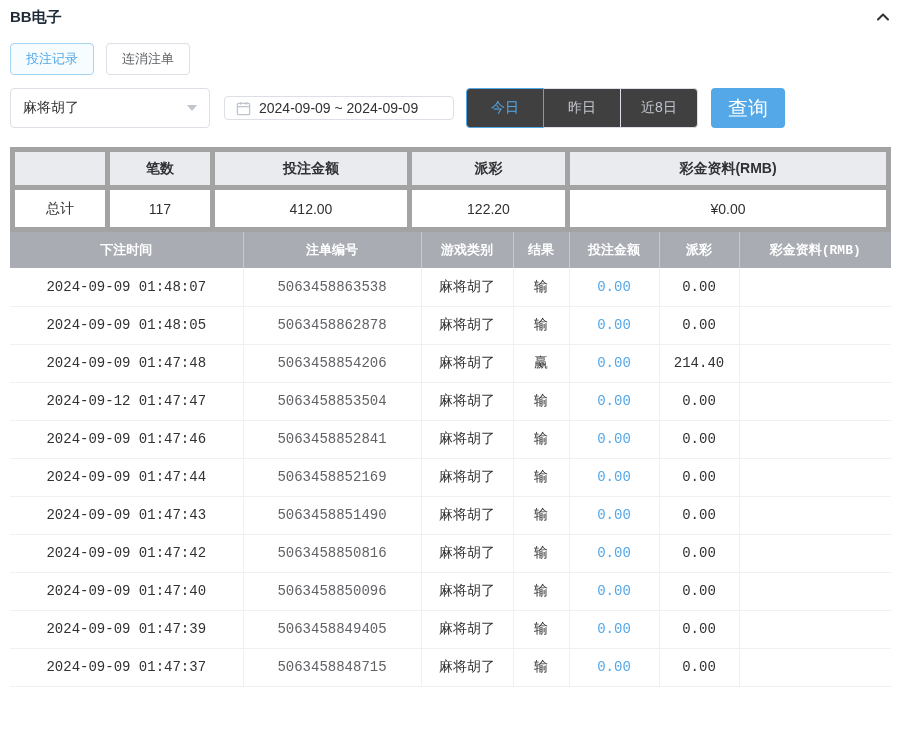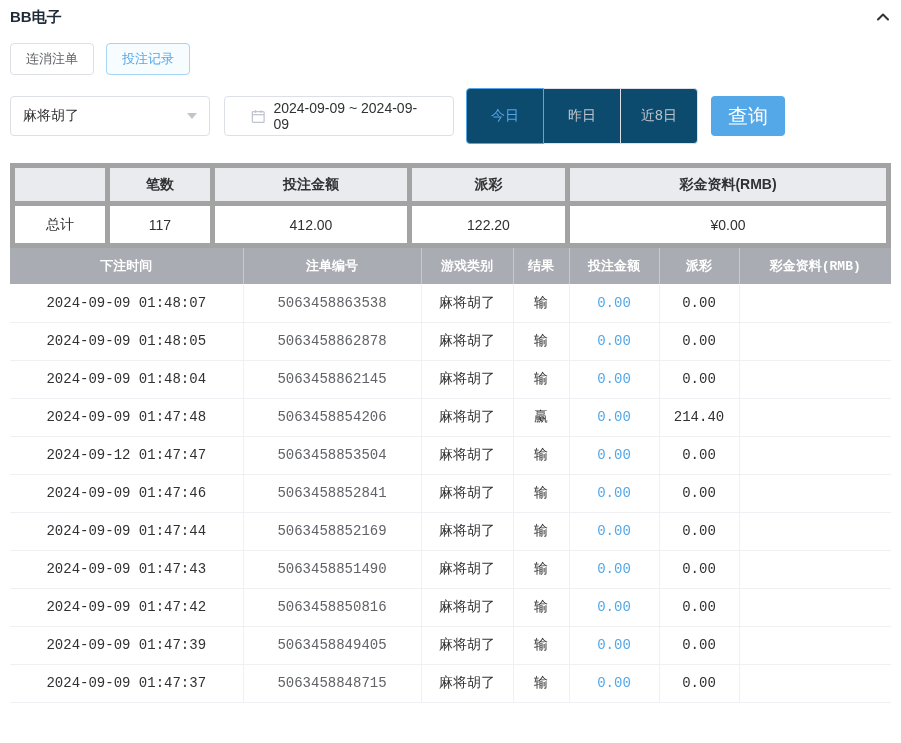--- a/index.html
+++ b/index.html
@@ -27,24 +27,24 @@
        font-family:inherit;}
   .tab.active{border-color:#a6d4f3;color:var(--accent);background:#f7fcff;}
 
   
   .filters{margin-top:13px;display:flex;align-items:center;}
   .select{width:200px;height:40px;border:1px solid #dcdfe6;border-radius:4px;
           display:flex;align-items:center;justify-content:space-between;
           padding:0 12px;cursor:pointer;background:#fff;}
   .caret{width:0;height:0;border-left:5px solid transparent;border-right:5px solid transparent;
          border-top:6px solid #c0c4cc;}
-  .date-input{margin-left:14px;width:230px;height:40px;border:1px solid #dcdfe6;border-radius:4px;
-              display:flex;align-items:center;gap:8px;padding:0 26px;cursor:pointer;background:#fff;}
+  .date-input{margin-left:14px;width:230px;height:24px;border:1px solid #dcdfe6;border-radius:4px;
+              display:flex;align-items:center;gap:8px;padding:0 11px;cursor:pointer;background:#fff;}
   .btn-group{margin-left:12px;display:flex;}
-  .qbtn{height:56px;min-width:78px;padding:0 18px;font-size:14px;background:#0c4a6e;
+  .qbtn{height:40px;min-width:78px;padding:0 18px;font-size:14px;background:#404040;
         border:1px solid #dcdfe6;color:#c0c4cc;cursor:pointer;font-family:inherit;}
   .qbtn + .qbtn{margin-left:-1px;}
   .qbtn:first-child{border-radius:4px 0 0 4px;}
   .qbtn:last-child{border-radius:0 4px 4px 0;}
   .qbtn.active{color:var(--accent);border-color:var(--accent);position:relative;z-index:1;}
   .search-btn{margin-left:13px;height:40px;width:74px;background:var(--accent);color:#fff;
               border:none;border-radius:4px;font-size:20px;cursor:pointer;font-family:inherit;}
 
   
   .summary-table{margin-top:19px;width:100%;border-collapse:collapse;table-layout:fixed;font-size:14px;}
@@ -71,22 +71,22 @@
   <div class="panel-header">
     <span class="title">BB电子</span>
     <span class="collapse">
       <svg width="16" height="16" viewBox="0 0 16 16">
         <path d="M3 10.5 L8 5.5 L13 10.5" stroke="#303133" stroke-width="2" fill="none" stroke-linecap="round" stroke-linejoin="round"></path>
       </svg>
     </span>
   </div>
 
   <div class="tabs">
+    <button class="tab active">投注记录</button>
     <button class="tab">连消注单</button>
-    <button class="tab active">投注记录</button>
   </div>
 
   <div class="filters">
     <div class="select">
       <span>麻将胡了</span>
       <span class="caret"></span>
     </div>
 
     <div class="date-input">
       <svg width="15" height="15" viewBox="0 0 16 16" fill="none" stroke="#c0c4cc" stroke-width="1.4">
@@ -170,29 +170,20 @@
   <tr>
     <td>2024-09-09 01:48:05</td>
     <td class="order-id">5063458862878</td>
     <td>麻将胡了</td>
     <td>输</td>
     <td class="bet-link">0.00</td>
     <td>0.00</td>
     <td></td>
   </tr>
 
-  <tr>
-    <td>2024-09-09 01:48:04</td>
-    <td class="order-id">5063458862145</td>
-    <td>麻将胡了</td>
-    <td>输</td>
-    <td class="bet-link">0.00</td>
-    <td>0.00</td>
-    <td></td>
-  </tr>
 
   <tr>
     <td>2024-09-09 01:47:48</td>
     <td class="order-id">5063458854206</td>
     <td>麻将胡了</td>
     <td>赢</td>
     <td class="bet-link">0.00</td>
     <td>214.40</td>
     <td></td>
   </tr>
@@ -240,20 +231,29 @@
   <tr>
     <td>2024-09-09 01:47:42</td>
     <td class="order-id">5063458850816</td>
     <td>麻将胡了</td>
     <td>输</td>
     <td class="bet-link">0.00</td>
     <td>0.00</td>
     <td></td>
   </tr>
 
+  <tr>
+    <td>2024-09-09 01:47:40</td>
+    <td class="order-id">5063458850096</td>
+    <td>麻将胡了</td>
+    <td>输</td>
+    <td class="bet-link">0.00</td>
+    <td>0.00</td>
+    <td></td>
+  </tr>
 
   <tr>
     <td>2024-09-09 01:47:39</td>
     <td class="order-id">5063458849405</td>
     <td>麻将胡了</td>
     <td>输</td>
     <td class="bet-link">0.00</td>
     <td>0.00</td>
     <td></td>
   </tr>

